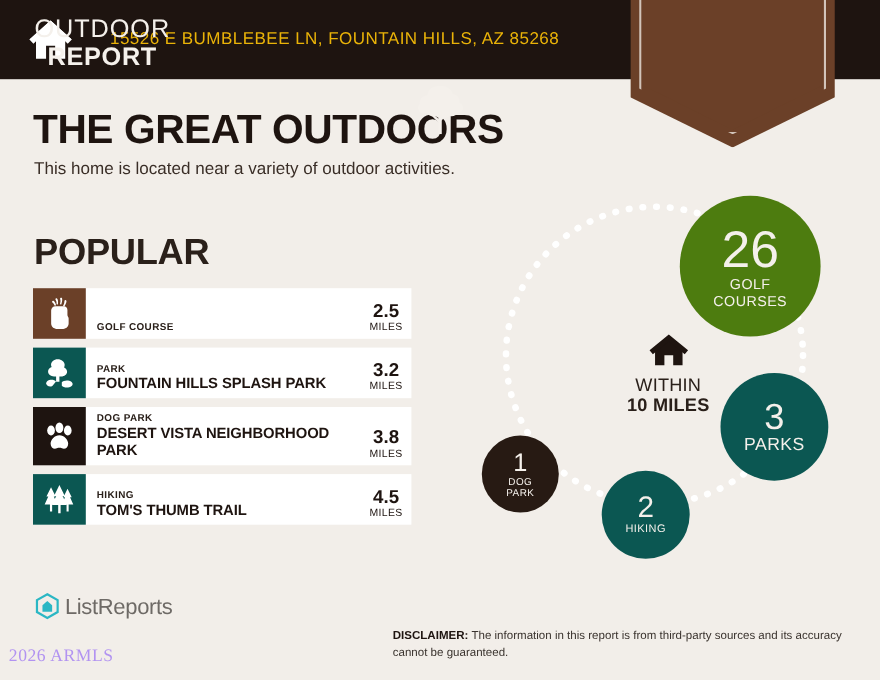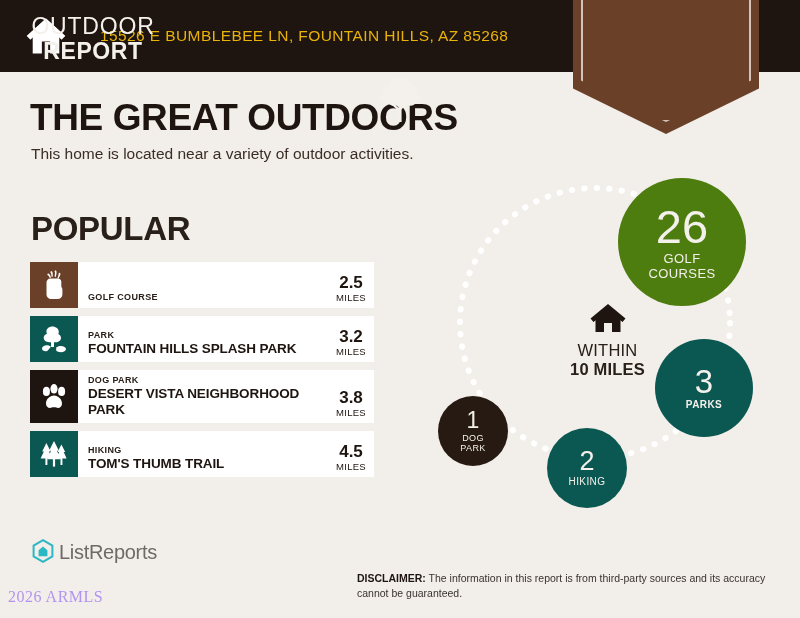--- a/index.html
+++ b/index.html
@@ -110,21 +110,21 @@
   }
   .bubble .num { font-weight:400; line-height:1; }
   .bubble .lbl { font-weight:400; letter-spacing:0.4px; line-height:1.12; }
 
   .b-golf { left:203px; top:3px; width:128px; height:128px; background:#4d7c0f; }
   .b-golf .num { font-size:47px; margin-bottom:2px; }
   .b-golf .lbl { font-size:13px; }
 
   .b-parks { left:240px; top:164px; width:98px; height:98px; background:#0B5752; }
   .b-parks .num { font-size:33px; margin-bottom:1px; }
-  .b-parks .lbl { font-size:10px;font-weight:bold; }
+  .b-parks .lbl { font-size:16px; }
 
   .b-hiking { left:132px; top:253px; width:80px; height:80px; background:#0B5752; }
   .b-hiking .num { font-size:27px; margin-bottom:1px; }
   .b-hiking .lbl { font-size:10px; }
 
   .b-dog { left:23px; top:221px; width:70px; height:70px; background:#271A13; }
   .b-dog .num { font-size:23px; margin-bottom:1px; }
   .b-dog .lbl { font-size:9px; }
 
   .center-block {

